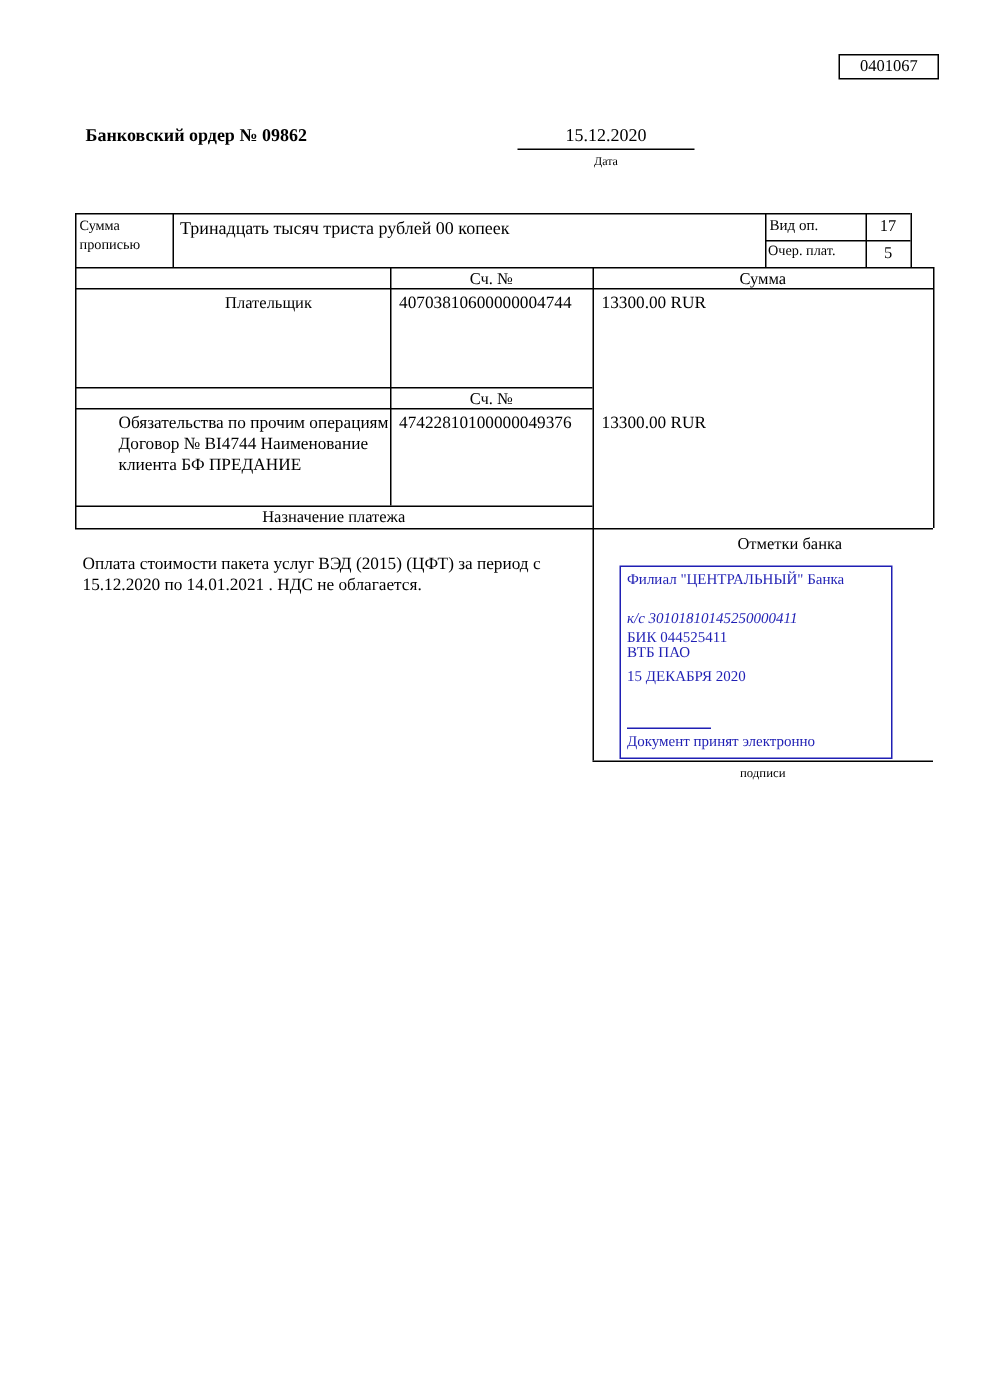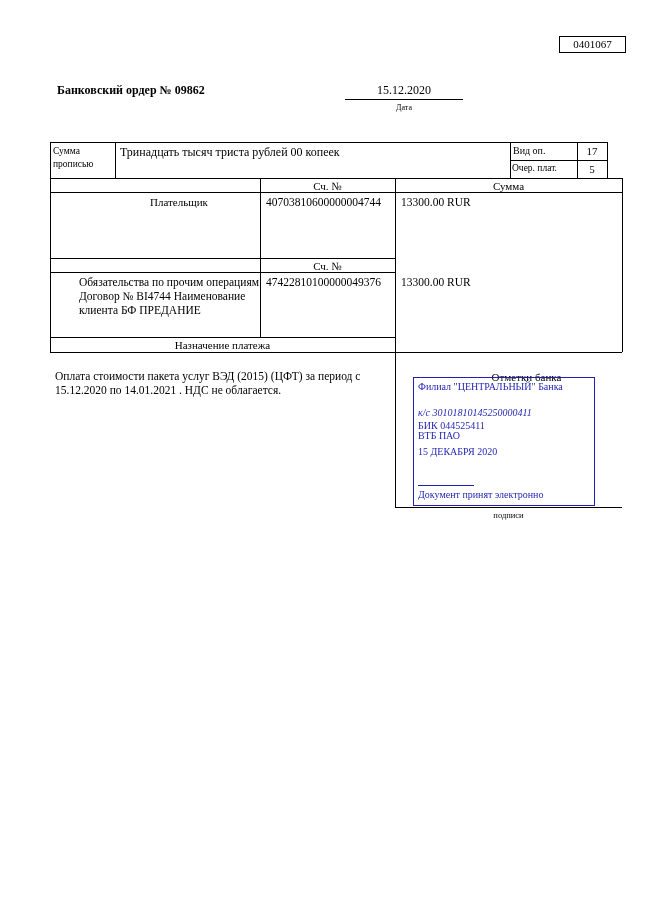--- a/index.html
+++ b/index.html
@@ -96,21 +96,21 @@
 
   <div class="txt hdr" style="left:260px;top:260px;width:135px;">Сч. №</div>
 
   <div class="txt cell-text" style="left:55px;top:275px;width:205px;margin-left:24px;">Обязательства по прочим операциям Договор № BI4744 Наименование клиента БФ ПРЕДАНИЕ</div>
   <div class="txt cell-text" style="left:266px;top:275px;width:128px;">47422810100000049376</div>
   <div class="txt cell-text" style="left:401px;top:275px;width:150px;">13300.00  RUR</div>
 
   <div class="txt hdr" style="left:50px;top:339px;width:345px;">Назначение платежа</div>
   <div class="txt cell-text" style="left:55px;top:357px;width:338px;margin-top:12px;">Оплата стоимости пакета услуг ВЭД (2015) (ЦФТ) за период с 15.12.2020 по 14.01.2021 . НДС не облагается.</div>
 
-  <div class="txt hdr" style="left:395px;top:371px;width:227px;padding-left:36px;">Отметки банка</div>
+  <div class="txt hdr" style="left:395px;top:357px;width:227px;padding-left:36px;">Отметки банка</div>
 
   <div class="stamp">
     <div class="l1">Филиал "ЦЕНТРАЛЬНЫЙ" Банка</div>
     <div class="l2">ВТБ ПАО</div>
     <div class="l3">к/с 30101810145250000411</div>
     <div class="l4">БИК 044525411</div>
     <div class="ldate">15 ДЕКАБРЯ 2020</div>
     <div class="rule"></div>
     <div class="laccept">Документ принят электронно</div>
   </div>

